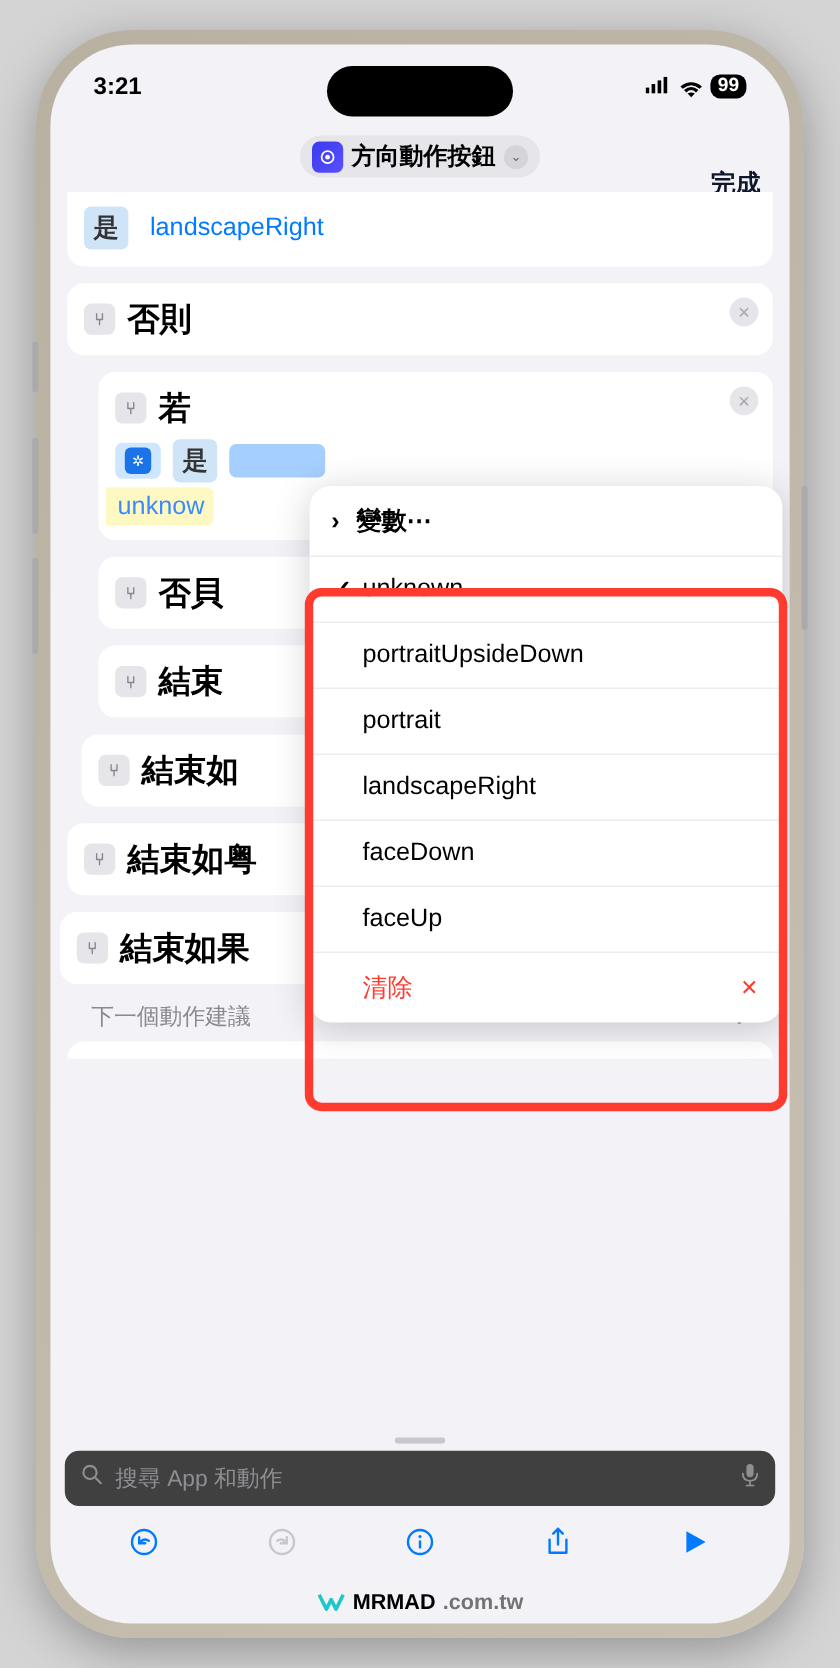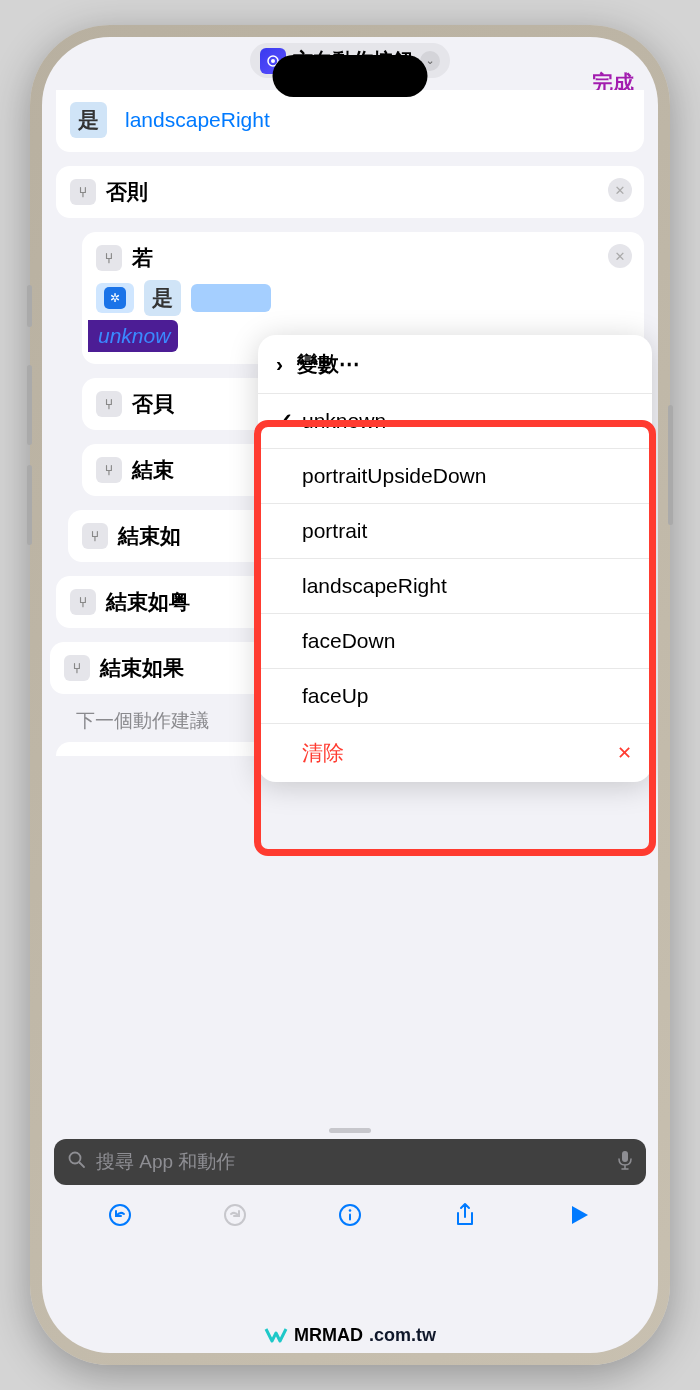--- a/index.html
+++ b/index.html
@@ -10,32 +10,32 @@
 .status-bar { height: 70px; display: flex; justify-content: space-between; align-items: center; padding: 0 36px; font-weight: 600; font-size: 20px; }
 .status-bar .right { display: flex; gap: 6px; align-items: center; }
 .signal-icon { display: inline-block; }
 .wifi-icon { width: 20px; height: 14px; }
 .battery-badge { background: #000; color: #fff; padding: 1px 6px; border-radius: 8px; font-size: 16px; font-weight: 700; }
 .nav-bar { display: flex; align-items: center; justify-content: center; padding: 6px 12px 12px; position: relative; }
 .nav-title-pill { background: #e5e5ea; border-radius: 18px; padding: 4px 10px; display: flex; align-items: center; gap: 7px; }
 .nav-icon { width: 26px; height: 26px; background: linear-gradient(135deg,#3a3aee,#5a50ff); border-radius: 6px; display: flex; align-items: center; justify-content: center; font-size: 14px; color: #fff; }
 .nav-title { font-weight: 600; font-size: 20px; }
 .nav-chevron { width: 20px; height: 20px; background: #d4d4d9; border-radius: 50%; display: flex; align-items: center; justify-content: center; font-size: 11px; color: #666; }
-.nav-done { position: absolute; right: 24px; color: #a21caf; font-weight: 600; font-size: 21px; margin-top: 44px; }
+.nav-done { position: absolute; right: 24px; color: #0f172a; font-weight: 600; font-size: 21px; margin-top: 44px; }
 .content { padding: 0 14px; position: relative; height: 1030px; overflow: hidden; }
 .action-card { background: #fff; border-radius: 14px; padding: 12px 14px; margin-bottom: 14px; position: relative; }
 .action-card.nested { margin-left: 26px; }
 .action-row { display: flex; align-items: center; gap: 10px; flex-wrap: wrap; }
 .action-icon { width: 26px; height: 26px; background: #e5e5ea; border-radius: 6px; display: flex; align-items: center; justify-content: center; font-size: 14px; color: #888; font-weight:700; }
-.action-label { font-size: 21px; font-weight: 600; }
+.action-label { font-size: 27px; font-weight: 600; }
 .card-close { position: absolute; right: 12px; top: 12px; width: 24px; height: 24px; background: #e5e5ea; border-radius: 50%; display: flex; align-items: center; justify-content: center; color: #aaa; font-size: 13px; }
 .token { display: inline-flex; align-items: center; gap: 4px; font-size: 21px; padding: 4px 8px; border-radius: 6px; }
 .token.var { color: #007aff; }
 .token.var-hl { background: #cfe6ff; color: #007aff; }
-.token.var-hl-dim { background: #4c1d95; color: #3a8aff; font-style: italic; }
+.token.var-hl-dim { background: #fef9c3; color: #3a8aff; }
 .token.cond { background: #d0e4f7; color: #333; font-weight: 600; }
 .token.blank { background: #a5cfff; width: 80px; height: 28px; border-radius: 6px; }
 .token-icon { width: 22px; height: 22px; background: #1a73e8; border-radius: 5px; display: inline-flex; align-items: center; justify-content: center; color:#fff; font-size: 12px; }
 .partial-top { background: #fff; border-radius: 0 0 14px 14px; padding: 8px 14px 14px; margin-bottom: 14px; }
 .partial-top .row2 { margin-top: 4px; display: flex; align-items: center; gap: 10px; }
 .picker-popover { position: absolute; top: 245px; left: 216px; width: 394px; background: #fff; border-radius: 18px; box-shadow: 0 4px 30px rgba(0,0,0,0.18); z-index: 50; overflow: hidden; }
 .picker-item { padding: 15px 20px 15px 44px; border-bottom: 1px solid #e8e8e8; font-size: 21px; position: relative; }
 .picker-item.header { font-weight: 600; padding-left: 18px; }
 .picker-item .chev { display: inline-block; margin-right: 8px; font-weight: 700; }
 .picker-item.checked::before { content: "✓"; position: absolute; left: 18px; font-weight: 700; }
@@ -45,38 +45,57 @@
 .suggestions { margin-top: 4px; padding: 0 20px; color: #8a8a8e; font-size: 19px; display: flex; justify-content: space-between; align-items: center; }
 .partial-card { background: #fff; border-radius: 14px 14px 0 0; margin-top: 8px; height: 14px; }
 .handle { width: 42px; height: 5px; background: #c7c7cc; border-radius: 3px; margin: 8px auto 4px; }
 .search-bar { margin: 6px 12px 0; background: #404040; border-radius: 12px; padding: 10px 14px; display: flex; align-items: center; gap: 10px; color: #8e8e93; font-size: 19px; }
 .search-bar .mic { margin-left: auto; }
 .toolbar { display: flex; justify-content: space-around; align-items: center; padding: 16px 20px 8px; }
 .toolbar .tb { width: 28px; height: 28px; display: flex; align-items: center; justify-content: center; font-size: 22px; color: #007aff; }
 .toolbar .tb.disabled { color: #c7c7cc; }
 .watermark { position: absolute; bottom: 6px; left: 0; right: 0; text-align: center; font-weight: 700; font-size: 18px; display: flex; align-items: center; justify-content: center; gap: 6px; }
 .watermark .logo { width: 24px; height: 24px; }
-.wm-light { color: #0f172a; font-weight: 600; }
+.wm-light { color: #737373; font-weight: 600; }
 .side-btn { position: absolute; background: #aaa; border-radius: 3px; }
 .sb1 { left: -3px; top: 260px; width: 5px; height: 42px; }
 .sb2 { left: -3px; top: 340px; width: 5px; height: 80px; }
 .sb3 { left: -3px; top: 440px; width: 5px; height: 80px; }
 .sb4 { right: -3px; top: 380px; width: 5px; height: 120px; }
 </style>
 </head>
 <body>
 
 <div class="phone-frame">
   <div class="side-btn sb1"></div>
   <div class="side-btn sb2"></div>
   <div class="side-btn sb3"></div>
   <div class="side-btn sb4"></div>
   <div class="phone-screen">
     <div class="dynamic-island"></div>
 
+    <div class="status-bar">
+      <span>3:21</span>
+      <div class="right">
+        <span class="signal-icon">
+          <svg width="22" height="14" viewBox="0 0 22 14">
+              <rect x="0" y="9" width="3" height="5" fill="#000"></rect>
+              <rect x="5" y="6" width="3" height="8" fill="#000"></rect>
+              <rect x="10" y="3" width="3" height="11" fill="#000"></rect>
+              <rect x="15" y="0" width="3" height="14" fill="#000"></rect>
+            </svg>
+        </span>
+        <span class="wifi-icon">
+          <svg width="20" height="14" viewBox="0 0 20 14">
+              <path d="M10 13 L13 10 Q10 8 7 10 Z M4 7 Q10 2 16 7 L14 9 Q10 5 6 9 Z M1 4 Q10 -3 19 4 L17 6 Q10 0 3 6 Z" fill="#000"></path>
+            </svg>
+        </span>
+        <span class="battery-badge">99</span>
+      </div>
+    </div>
 
     <div class="nav-bar">
       <div class="nav-title-pill">
         <span class="nav-icon">
           <svg width="14" height="14" viewBox="0 0 14 14">
               <circle cx="7" cy="7" r="5" fill="none" stroke="#fff" stroke-width="1.5"></circle>
               <circle cx="7" cy="7" r="2" fill="#fff"></circle>
             </svg>
         </span>
         <span class="nav-title">方向動作按鈕</span>

